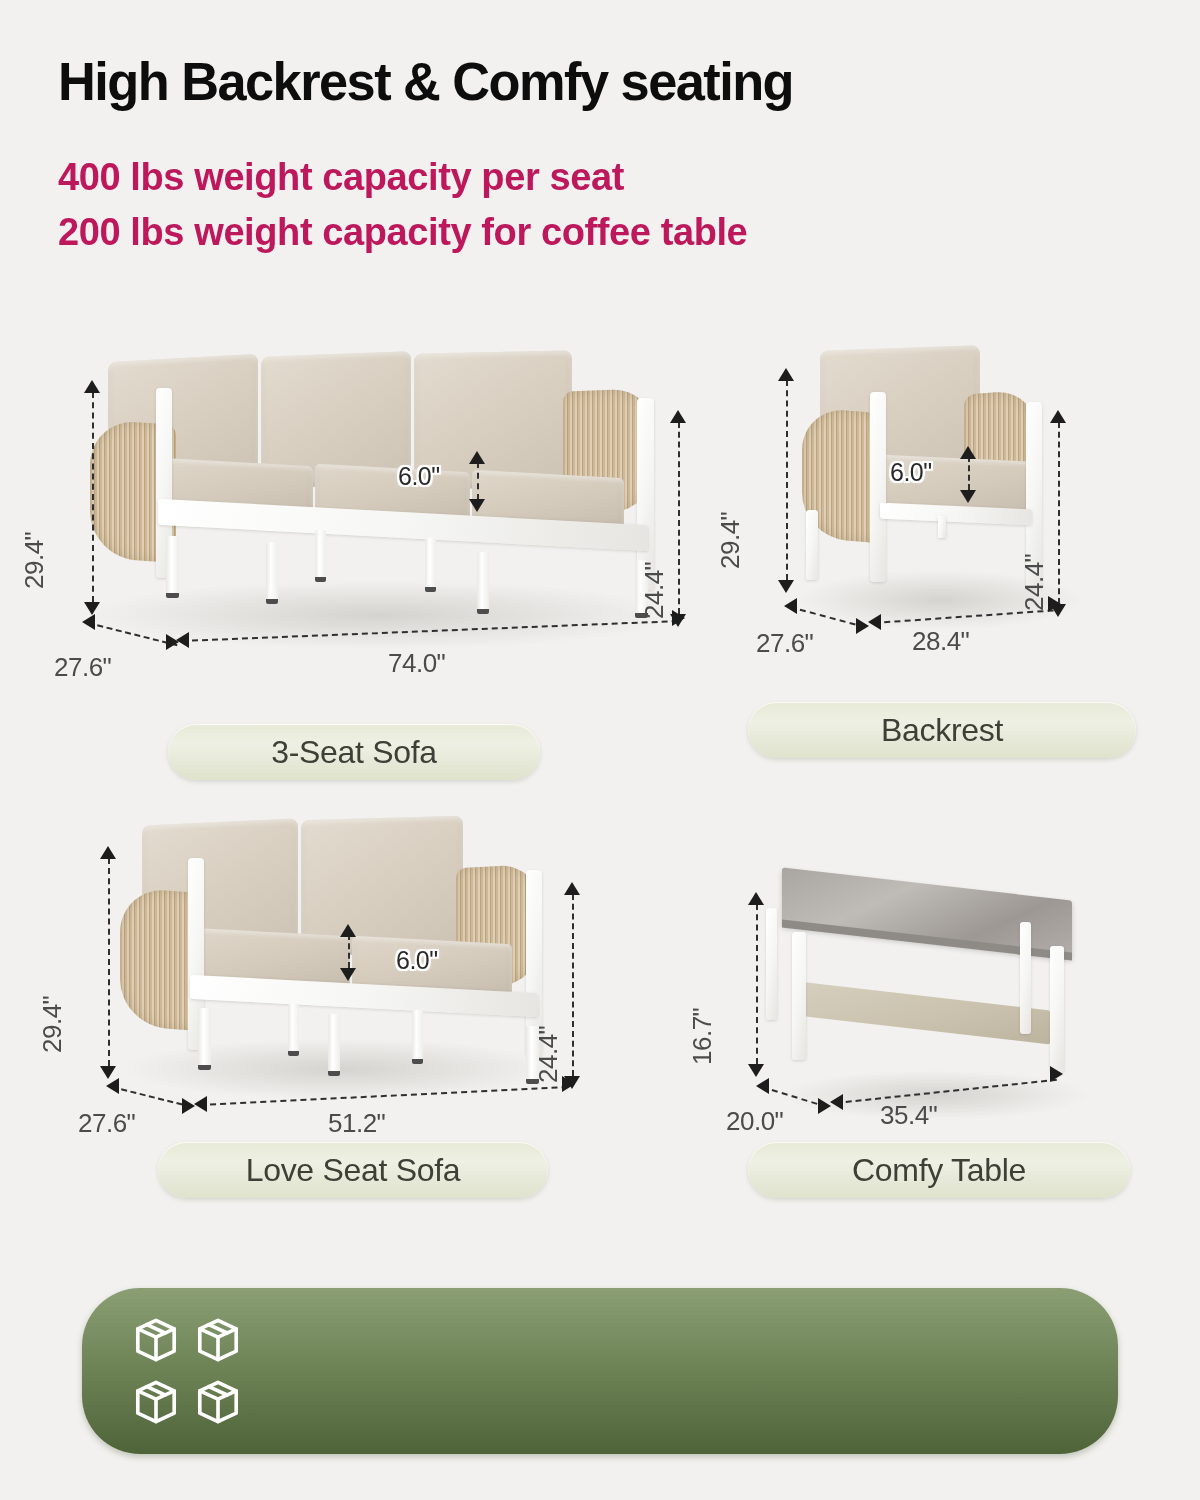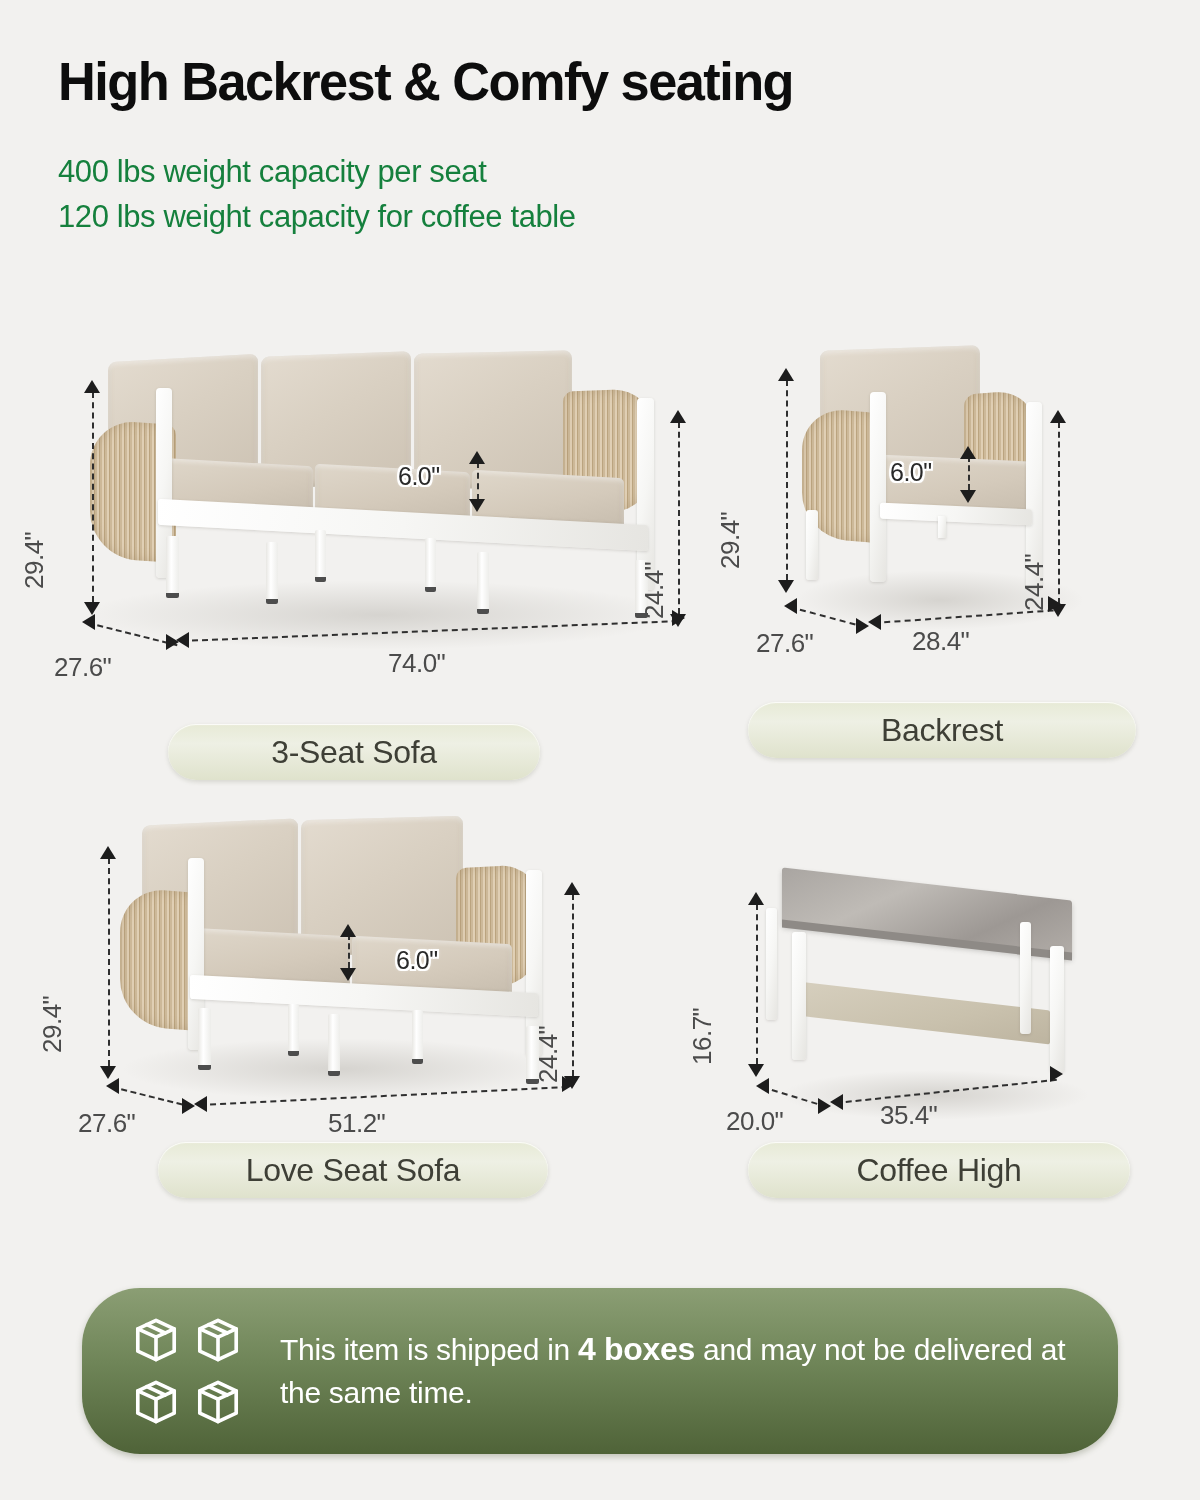--- a/index.html
+++ b/index.html
@@ -21,23 +21,23 @@
     font-weight: 700;
     color: #0d0d0d;
     letter-spacing: -1.6px;
     line-height: 1.08;
     white-space: nowrap;
     transform: scaleX(0.97);
     transform-origin: left center;
   }
 
   .subtitle {
-    font-size: 31px;
-    font-weight: 400;
-    color: #15803d;
+    font-size: 38px;
+    font-weight: 700;
+    color: #be185d;
     letter-spacing: -0.4px;
     line-height: 1.45;
     white-space: nowrap;
   }
   #sub1 { margin-top: 40px; }
 
   
   .cell { position: absolute; }
   #cell-sofa      { left: 30px;  top: 330px; width: 660px; height: 380px; }
   #cell-armchair  { left: 740px; top: 330px; width: 420px; height: 380px; }
@@ -181,21 +181,21 @@
     max-width: 790px;
   }
   #banner-text b { font-weight: 700; font-size: 32px; }
 </style>
 </head>
 <body>
 
 <div id="header">
   <div id="title">High Backrest &amp; Comfy seating</div>
   <div class="subtitle" id="sub1">400 lbs weight capacity per seat</div>
-  <div class="subtitle" id="sub2">120 lbs weight capacity for coffee table</div>
+  <div class="subtitle" id="sub2">200 lbs weight capacity for coffee table</div>
 </div>
 
 <div class="cell" id="cell-sofa">
   <div class="stage">
     <div class="shadow-pad" style="left:50px; top:250px; width:600px; height:70px;"></div>
 
     <div class="cushion" style="left:78px; top:28px; width:150px; height:128px; transform:skewY(-3.2deg);"></div>
     <div class="cushion" style="left:231px; top:24px; width:150px; height:132px; transform:skewY(-2.2deg);"></div>
     <div class="cushion" style="left:384px; top:22px; width:158px; height:136px; transform:skewY(-1.2deg);"></div>
 
@@ -382,21 +382,21 @@
   <div class="arrow right" style="left:98px; top:228px;"></div>
   <div class="dim-label" style="left:6px; top:236px;">20.0"</div>
 
   <div class="dline h" style="left:116px; top:232px; width:222px; transform:rotate(-6deg); transform-origin:left center;"></div>
   <div class="arrow left" style="left:110px; top:224px;"></div>
   <div class="arrow right" style="left:330px; top:196px;"></div>
   <div class="dim-label" style="left:160px; top:230px;">35.4"</div>
 </div>
 
 <div class="pill" id="pill-table">
-  <span>Coffee High</span>
+  <span>Comfy Table</span>
 </div>
 
 <div id="banner">
   <div id="box-icons">
     <svg viewBox="0 0 40 40">
       <g fill="none" stroke="#ffffff" stroke-width="2.6" stroke-linejoin="round" stroke-linecap="round">
         <path d="M20 6 L33 12 L33 28 L20 34 L7 28 L7 12 Z"></path>
         <path d="M7 12 L20 18 L33 12"></path>
         <path d="M20 18 L20 34"></path>
         <path d="M13.5 9 L26.5 15"></path>
@@ -421,16 +421,13 @@
     <svg viewBox="0 0 40 40">
       <g fill="none" stroke="#ffffff" stroke-width="2.6" stroke-linejoin="round" stroke-linecap="round">
         <path d="M20 6 L33 12 L33 28 L20 34 L7 28 L7 12 Z"></path>
         <path d="M7 12 L20 18 L33 12"></path>
         <path d="M20 18 L20 34"></path>
         <path d="M13.5 9 L26.5 15"></path>
       </g>
     </svg>
   </div>
 
-  <div id="banner-text">
-    <span>This item is shipped in </span><b>4 boxes</b><span> and may not be delivered at the same time.</span>
-  </div>
 </div>
 
 </body></html>

